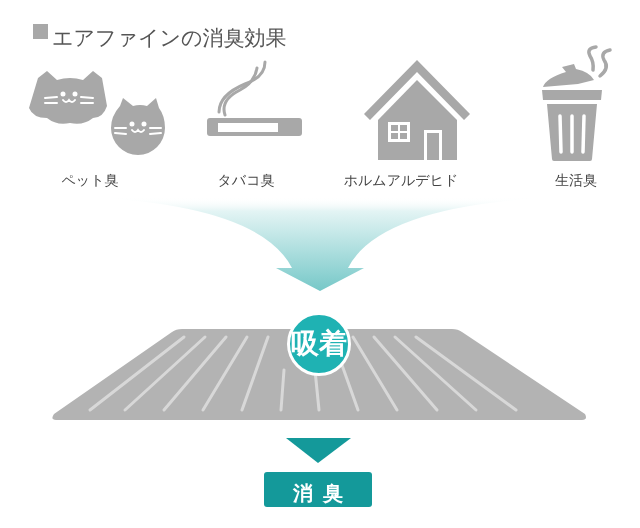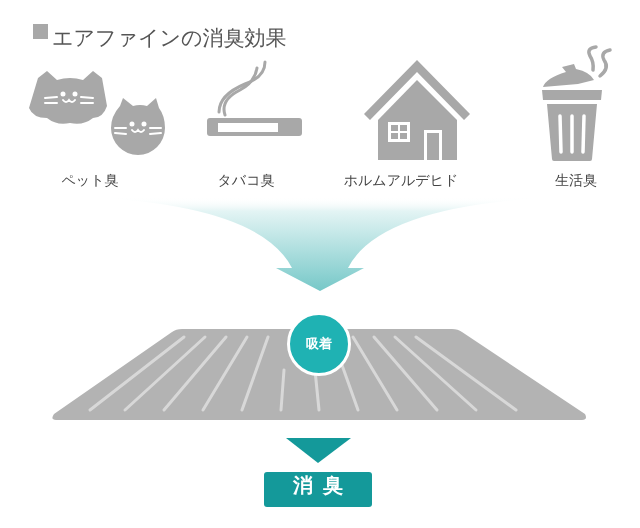--- a/index.html
+++ b/index.html
@@ -5,24 +5,24 @@
   html, body { margin:0; padding:0; background:#ffffff; }
   body { width:640px; height:528px; position:relative; overflow:hidden;
          font-family:"DejaVu Sans", "Liberation Sans", sans-serif; }
   .title { position:absolute; left:33px; top:24px; font-size:21px; color:#555; display:flex; align-items:flex-start; letter-spacing:0px; }
   .title .sq { width:15px; height:15px; background:#a8a8a8; margin-right:4px; display:inline-block; }
   .icon { position:absolute; }
   .label { position:absolute; top:172px; font-size:14px; color:#444; text-align:center; width:140px; }
   svg.full { position:absolute; left:0; top:0; }
   .badge { position:absolute; left:287px; top:312px; width:64px; height:64px; border-radius:50%;
            background:#1fb2b3; border:3px solid #fff; box-sizing:border-box; color:#fff;
-           display:flex; align-items:center; justify-content:center; font-size:13px; font-weight:bold; }
+           display:flex; align-items:center; justify-content:center; font-size:28px; font-weight:bold; }
   .result { position:absolute; left:264px; top:472px; width:108px; height:35px; background:#14999a;
             border-radius:3px; color:#fff; font-size:20px; font-weight:bold; display:flex;
-            align-items:flex-start; justify-content:center; letter-spacing:10px; padding-left:10px; box-sizing:border-box; }
+            align-items:flex-end; justify-content:center; letter-spacing:10px; padding-left:10px; box-sizing:border-box; }
 </style>
 </head>
 <body>
 
 <div class="title">
   <span class="sq"></span>
   <span>エアファインの消臭効果</span>
 </div>
 
 <svg class="icon" style="left:25px;top:68px" width="145" height="100" viewBox="0 0 145 100">

